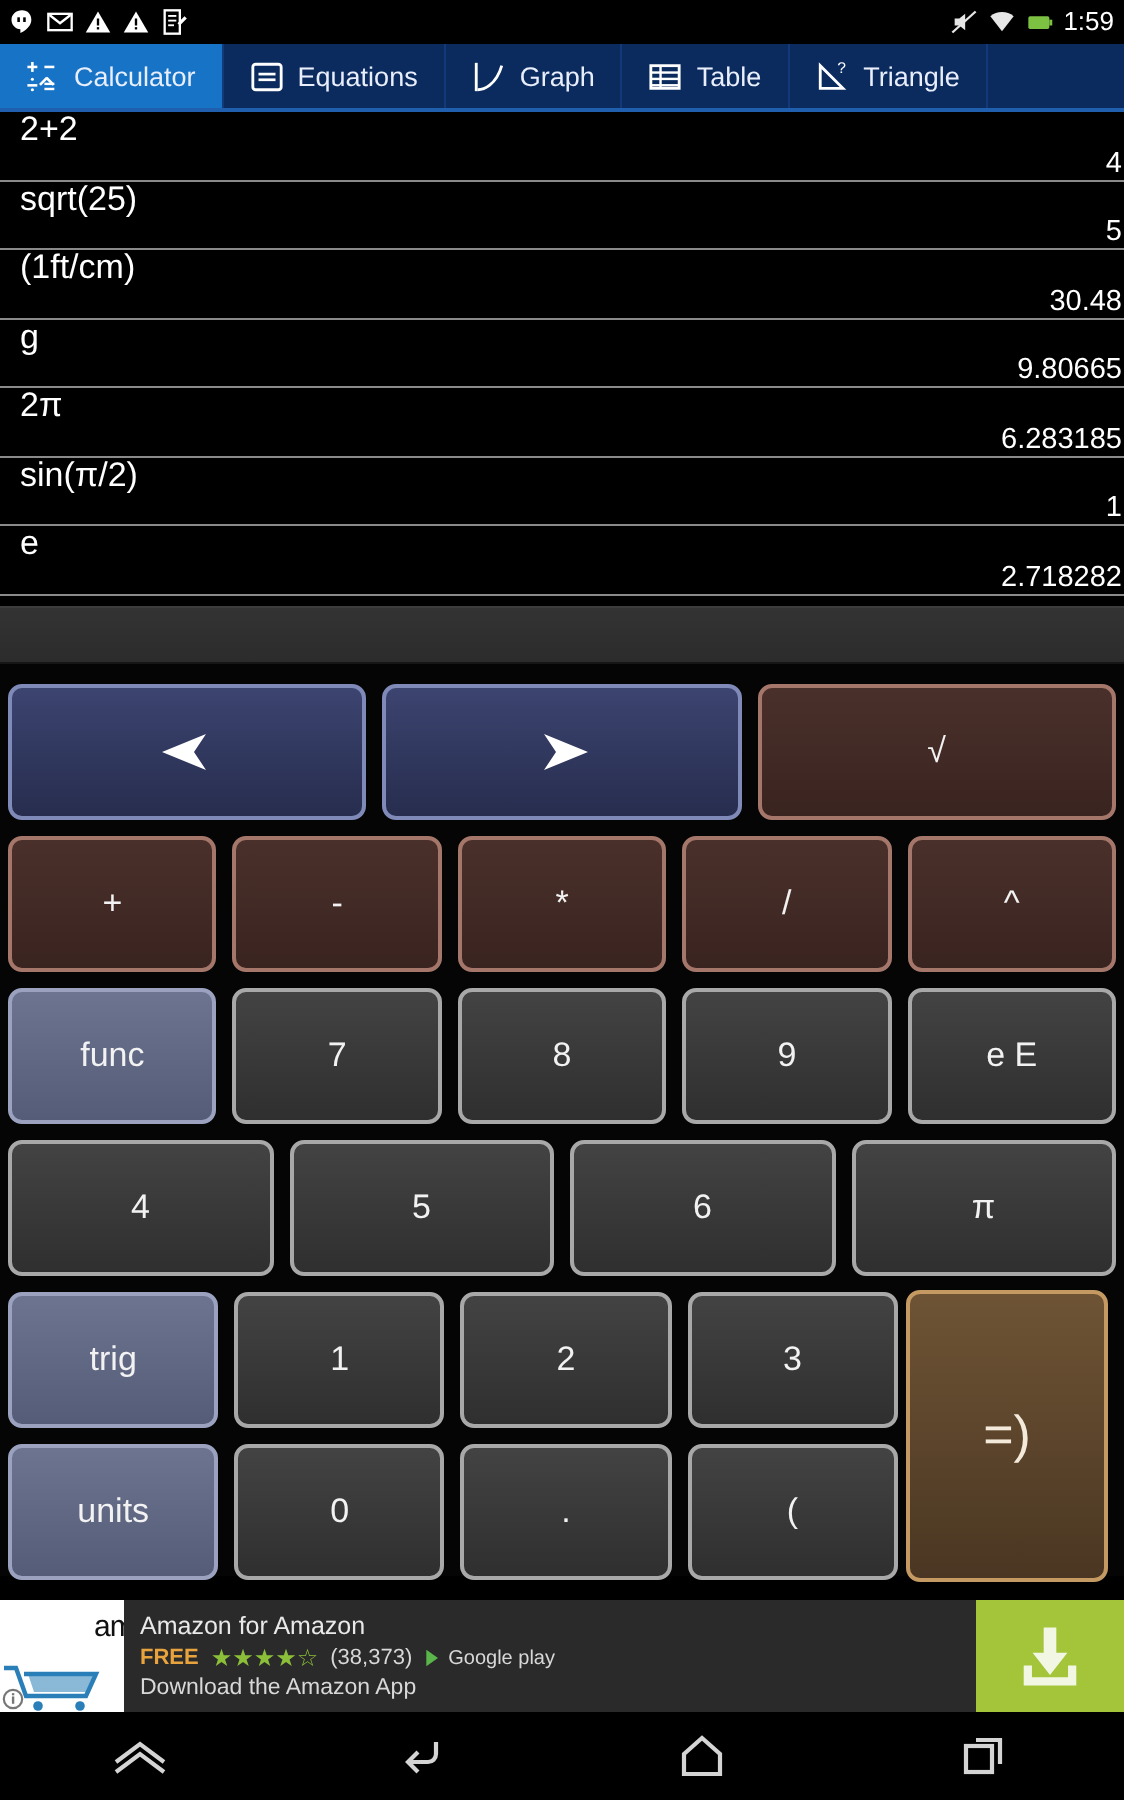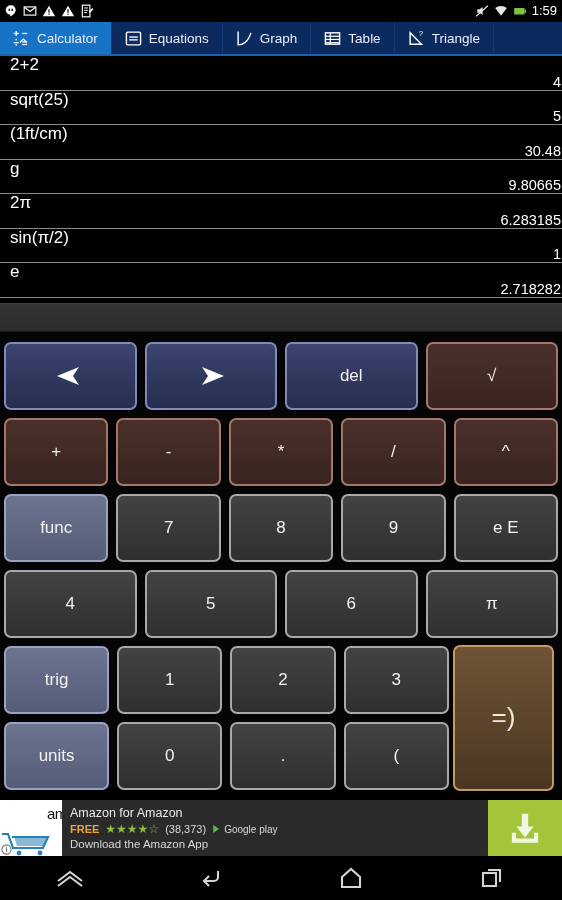--- a/index.html
+++ b/index.html
@@ -263,23 +263,20 @@
       <div class="key k-nav">
         <svg width="34" height="24" viewBox="0 0 34 24">
           <path d="M4 12l22-9-6 9 6 9z" fill="#fff"></path>
         </svg>
       </div>
       <div class="key k-nav">
         <svg width="34" height="24" viewBox="0 0 34 24">
           <path d="M30 12L8 3l6 9-6 9z" fill="#fff"></path>
         </svg>
       </div>
-      <div class="key k-nav">
-        <span class="lbl">del</span>
-      </div>
       <div class="key k-op">
         <span class="lbl">√</span>
       </div>
     </div>
 
     <div class="krow">
       <div class="key k-op">
         <span class="lbl">+</span>
         </div>
       <div class="key k-op">

